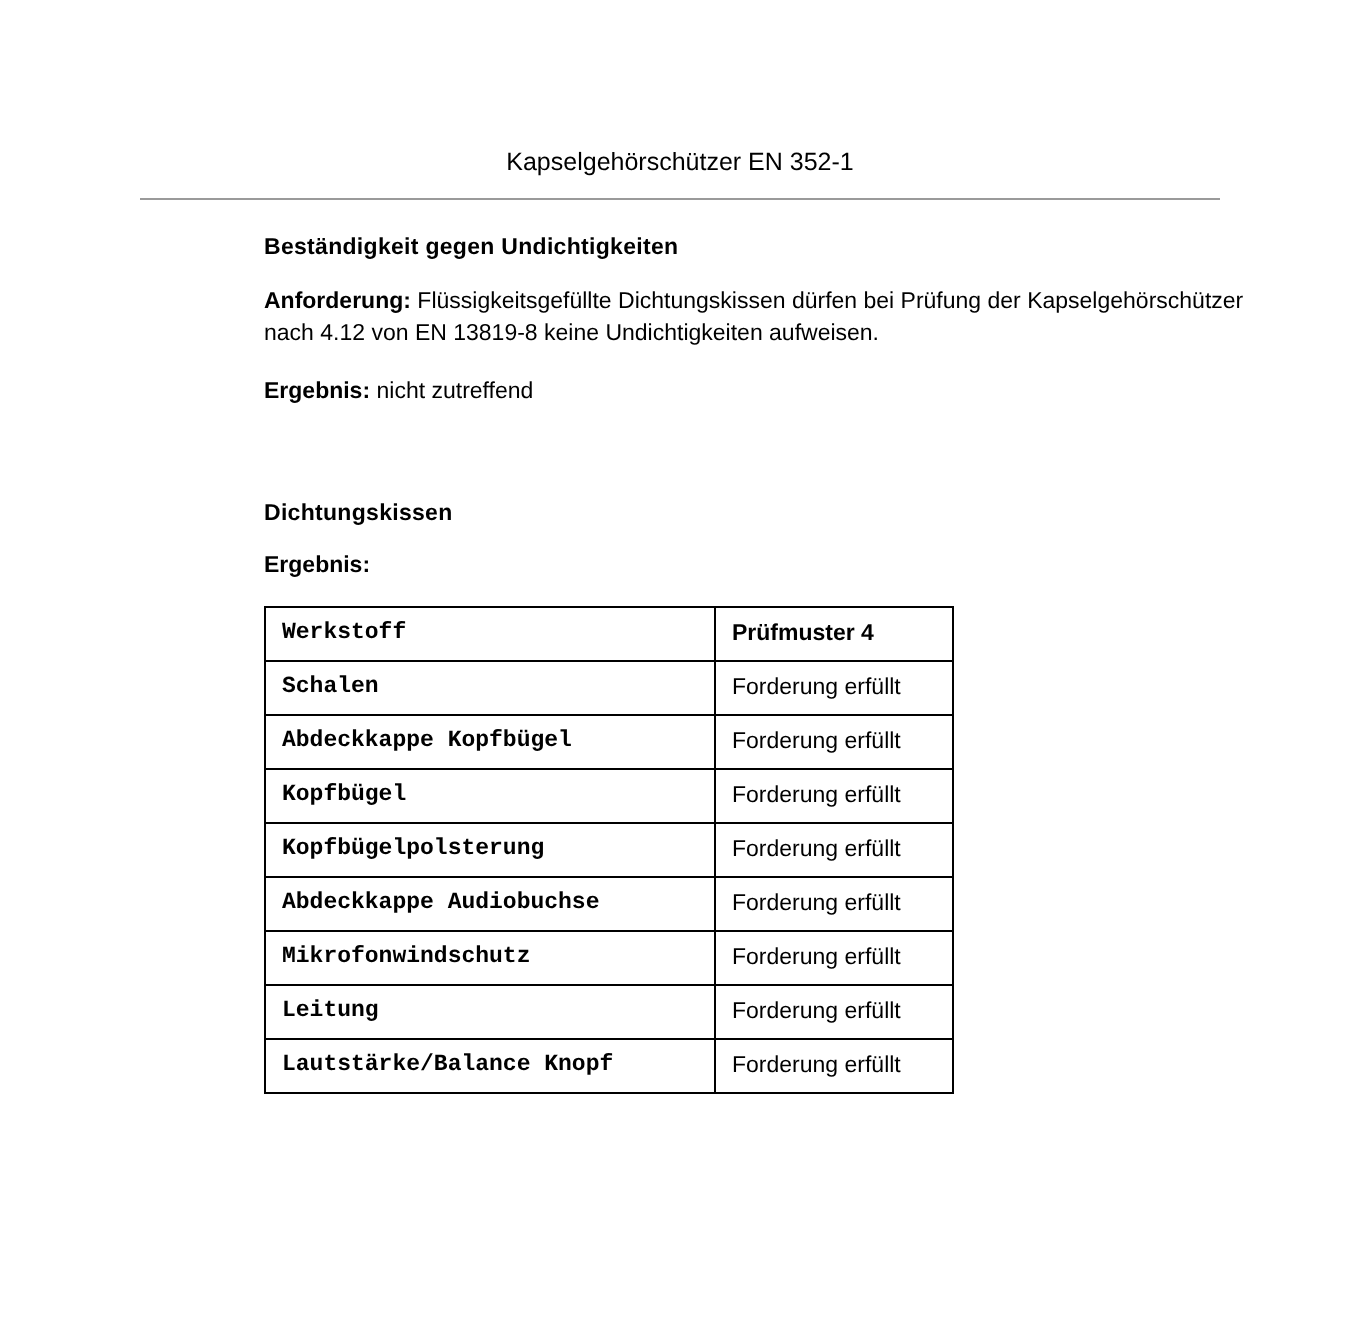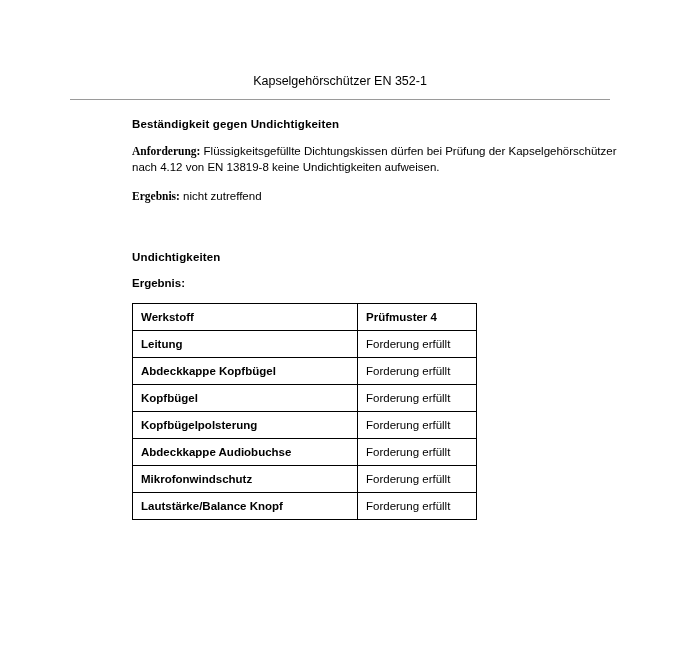--- a/index.html
+++ b/index.html
@@ -53,21 +53,20 @@
     margin: 0 0 14px 0;
   }
   .para {
     font-size: 11.5px;
     line-height: 15.5px;
     margin: 0 0 14px 0;
     max-width: 500px;
   }
   .para .lead {
     font-weight: bold;
-    font-family: Liberation Serif, serif;
   }
   .spacer-lg {
     height: 32px;
   }
   .result-label {
     font-size: 11.5px;
     font-weight: bold;
     margin: 0 0 14px 0;
   }
   table.results {
@@ -78,20 +77,21 @@
   table.results td {
     border: 1px solid #000000;
     height: 26px;
     padding: 0 0 0 8px;
     font-size: 11.5px;
     vertical-align: middle;
   }
   table.results td.col-a {
     width: 216px;
     font-weight: bold;
+    font-family: Liberation Mono, monospace;
   }
   table.results td.col-b {
     width: 110px;
     font-weight: normal;
   }
   table.results tr.head td {
     font-weight: bold;
   }
 </style>
 </head>
@@ -106,31 +106,31 @@
 
     <div class="section">
       <p class="section-title">Beständigkeit gegen Undichtigkeiten</p>
       <p class="para"><span class="lead">Anforderung:</span><span> Flüssigkeitsgefüllte Dichtungskissen dürfen bei Prüfung der Kapselgehörschützer nach 4.12 von EN 13819-8 keine Undichtigkeiten aufweisen.</span></p>
       <p class="para"><span class="lead">Ergebnis:</span><span> nicht zutreffend</span></p>
     </div>
 
     <div class="spacer-lg"></div>
 
     <div class="section">
-      <p class="section-title">Undichtigkeiten</p>
+      <p class="section-title">Dichtungskissen</p>
       <p class="result-label">Ergebnis:</p>
 
       <table class="results">
         <tbody>
           <tr class="head">
             <td class="col-a">Werkstoff</td>
             <td class="col-b">Prüfmuster 4</td>
           </tr>
           <tr>
-            <td class="col-a">Leitung</td>
+            <td class="col-a">Schalen</td>
             <td class="col-b">Forderung erfüllt</td>
           </tr>
           <tr>
             <td class="col-a">Abdeckkappe Kopfbügel</td>
             <td class="col-b">Forderung erfüllt</td>
           </tr>
           <tr>
             <td class="col-a">Kopfbügel</td>
             <td class="col-b">Forderung erfüllt</td>
           </tr>
@@ -140,20 +140,24 @@
           </tr>
           <tr>
             <td class="col-a">Abdeckkappe Audiobuchse</td>
             <td class="col-b">Forderung erfüllt</td>
           </tr>
           <tr>
             <td class="col-a">Mikrofonwindschutz</td>
             <td class="col-b">Forderung erfüllt</td>
           </tr>
           <tr>
+            <td class="col-a">Leitung</td>
+            <td class="col-b">Forderung erfüllt</td>
+          </tr>
+          <tr>
             <td class="col-a">Lautstärke/Balance Knopf</td>
             <td class="col-b">Forderung erfüllt</td>
           </tr>
         </tbody>
       </table>
     </div>
 
   </div>
 </div>
 

